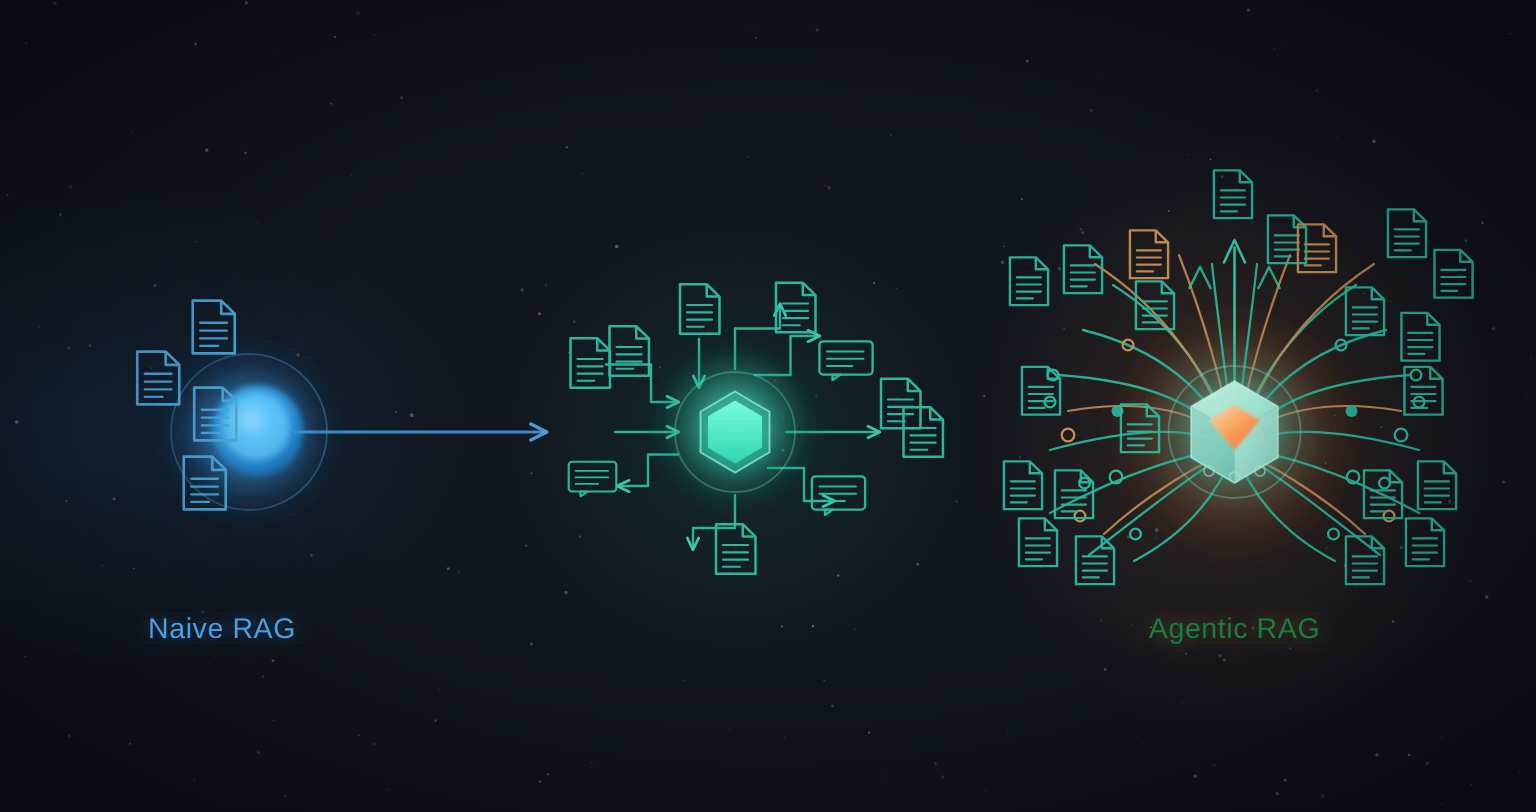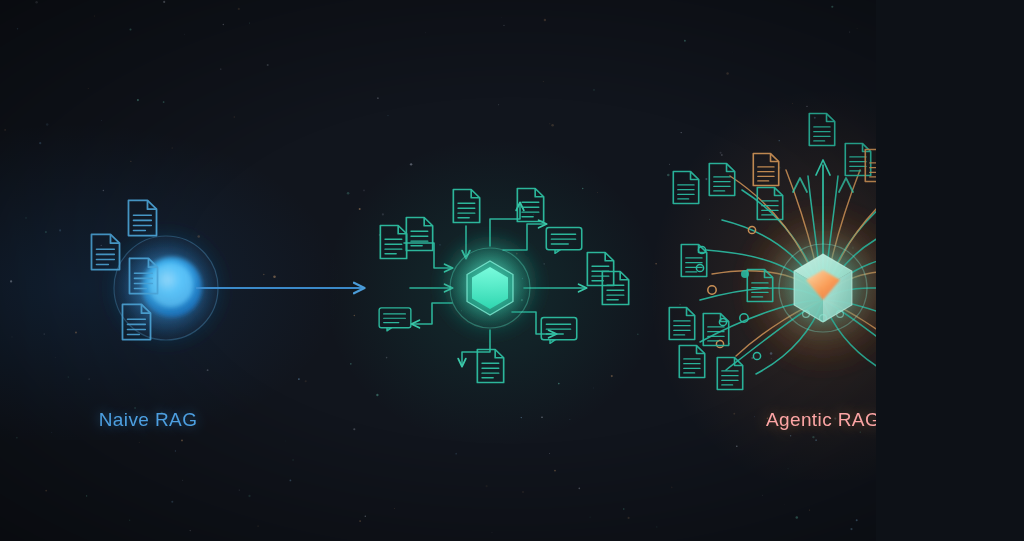--- a/index.html
+++ b/index.html
@@ -2,21 +2,21 @@
 <html><head>
 <meta charset="utf-8">
 <title>RAG Evolution Diagram</title>
 <style>
   html,body{margin:0;padding:0;background:#0d1117;}
   body{
     width:1024px;height:541px;overflow:hidden;
     font-family:"Liberation Sans","DejaVu Sans",sans-serif;
   }
   #stage{
-    position:relative;width:876px;height:541px;
+    position:relative;width:1024px;height:541px;
     background:#11151d;
     overflow:hidden;
     text-decoration:underline;
   }
   
   .bg-tint{position:absolute;pointer-events:none;}
   #tint-naive{left:0;top:120;width:380px;height:340px;
     background:radial-gradient(ellipse at 20% 55%, rgba(30,110,190,0.16) 0%, rgba(17,21,29,0) 62%);
     top:100px;}
   #tint-adv{left:330px;top:110px;width:360px;height:350px;
@@ -31,21 +31,21 @@
   .label{
     position:absolute;
     font-size:19px;
     letter-spacing:0.4px;
     white-space:nowrap;
     transform:translateX(-50%);
     text-align:center;
   }
   #label-naive{left:148px;top:409px;color:#4d9fe0;text-shadow:0 0 12px rgba(60,150,225,0.55);}
   #label-adv{left:490px;top:409px;color:#4fdcc0;text-shadow:0 0 12px rgba(60,210,180,0.45);}
-  #label-agent{left:823px;top:409px;color:#fca5a5;text-shadow:0 0 14px rgba(225,150,80,0.5);}
+  #label-agent{left:823px;top:409px;color:#15803d;text-shadow:0 0 14px rgba(225,150,80,0.5);}
 </style>
 </head>
 <body>
 
 <div id="stage">
 
   <div class="bg-tint" id="tint-naive"></div>
   <div class="bg-tint" id="tint-adv"></div>
   <div class="bg-tint" id="tint-agent"></div>
 

